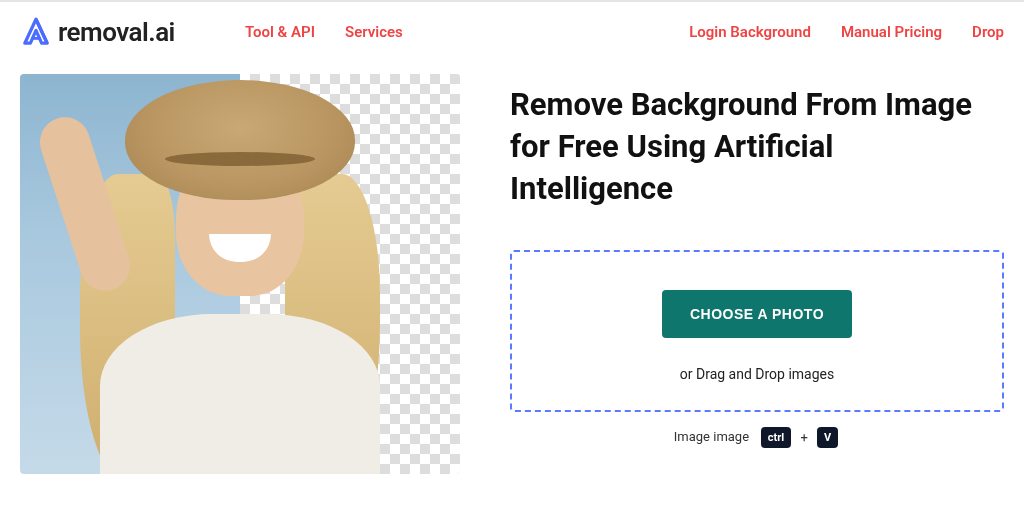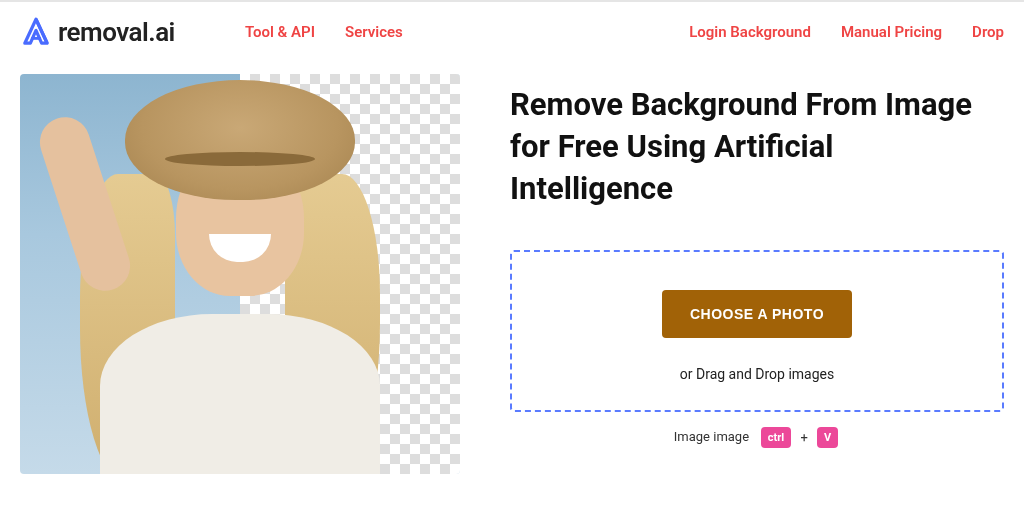--- a/index.html
+++ b/index.html
@@ -35,25 +35,25 @@
     .hair { position: absolute; top: 100px; left: 50%; transform: translateX(-50%); width: 300px; height: 320px; background: linear-gradient(to bottom, #e8cf98 0%, #dcc080 40%, #c9aa68 100%); border-radius: 50% 50% 30% 30%; z-index: -1; }
     .hair-left { position: absolute; top: 100px; left: 60px; width: 95px; height: 310px; background: linear-gradient(to bottom, #e5cb92, #cfae6e); border-radius: 40% 20% 30% 50%; }
     .hair-right { position: absolute; top: 100px; right: 80px; width: 95px; height: 300px; background: linear-gradient(to bottom, #e5cb92, #cfae6e); border-radius: 20% 40% 50% 30%; }
     .body-shape { position: absolute; bottom: -20px; left: 50%; transform: translateX(-50%); width: 280px; height: 180px; background: #f0ede6; border-radius: 40% 40% 0 0; }
     .arm { position: absolute; top: 40px; left: 40px; width: 50px; height: 180px; background: #e5c19e; border-radius: 25px; transform: rotate(-18deg); }
     
     .content { flex: 1; padding-top: 10px; }
     .headline { font-size: 31px; font-weight: 700; color: #111; line-height: 1.35; margin-bottom: 40px; }
     
     .dropzone { border: 2px dashed #5a7bff; border-radius: 4px; padding: 38px 20px 28px; text-align: center; margin-bottom: 15px; }
-    .choose-btn { display: inline-block; background: #a16207; color: #fff; font-weight: 700; font-size: 14px; letter-spacing: 0.5px; padding: 16px 28px; border-radius: 4px; border: none; cursor: pointer; }
+    .choose-btn { display: inline-block; background: #0f766e; color: #fff; font-weight: 700; font-size: 14px; letter-spacing: 0.5px; padding: 16px 28px; border-radius: 4px; border: none; cursor: pointer; }
     .drag-text { margin-top: 28px; font-size: 14px; color: #222; }
     
     .paste-row { text-align: center; font-size: 13px; color: #333; margin-bottom: 24px; }
-    .kbd { display: inline-block; background: #ec4899; color: #fff; font-weight: 700; font-size: 11px; padding: 4px 7px; border-radius: 4px; margin: 0 2px; vertical-align: middle; }
+    .kbd { display: inline-block; background: #0f172a; color: #fff; font-weight: 700; font-size: 11px; padding: 4px 7px; border-radius: 4px; margin: 0 2px; vertical-align: middle; }
     .plus { margin: 0 4px; color: #333; vertical-align: middle; }
     
     .samples-row { display: flex; align-items: center; gap: 24px; }
     .samples-text { font-size: 14px; font-weight: 700; color: #222; line-height: 1.4; }
     .thumbs { display: flex; gap: 8px; }
     .thumb { width: 36px; height: 36px; border-radius: 50%; border: 2px solid #ddd; cursor: pointer; }
     .t1 { background: radial-gradient(circle at 40% 35%, #d9b894 25%, #3a5a7a 26%); }
     .t2 { background: linear-gradient(to bottom, #ffd94d 70%, #333 70%); }
     .t3 { background: radial-gradient(circle at 50% 55%, #8a2a2a 45%, #f0f0f0 46%); }
     .t4 { background: radial-gradient(circle at 45% 45%, #e8dcc0 40%, #cfe0c0 41%); }

